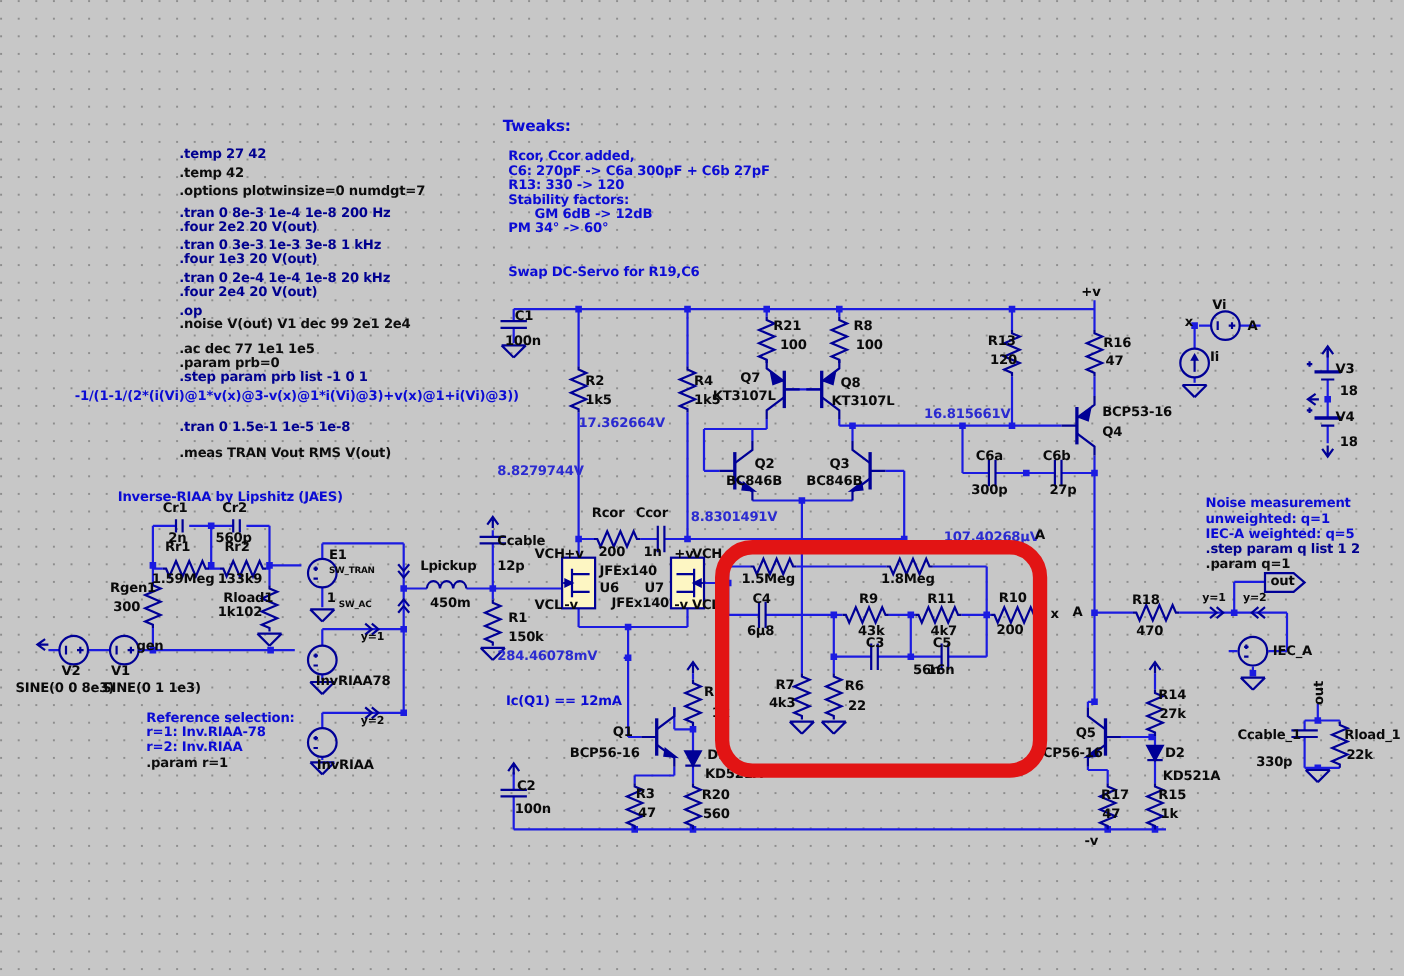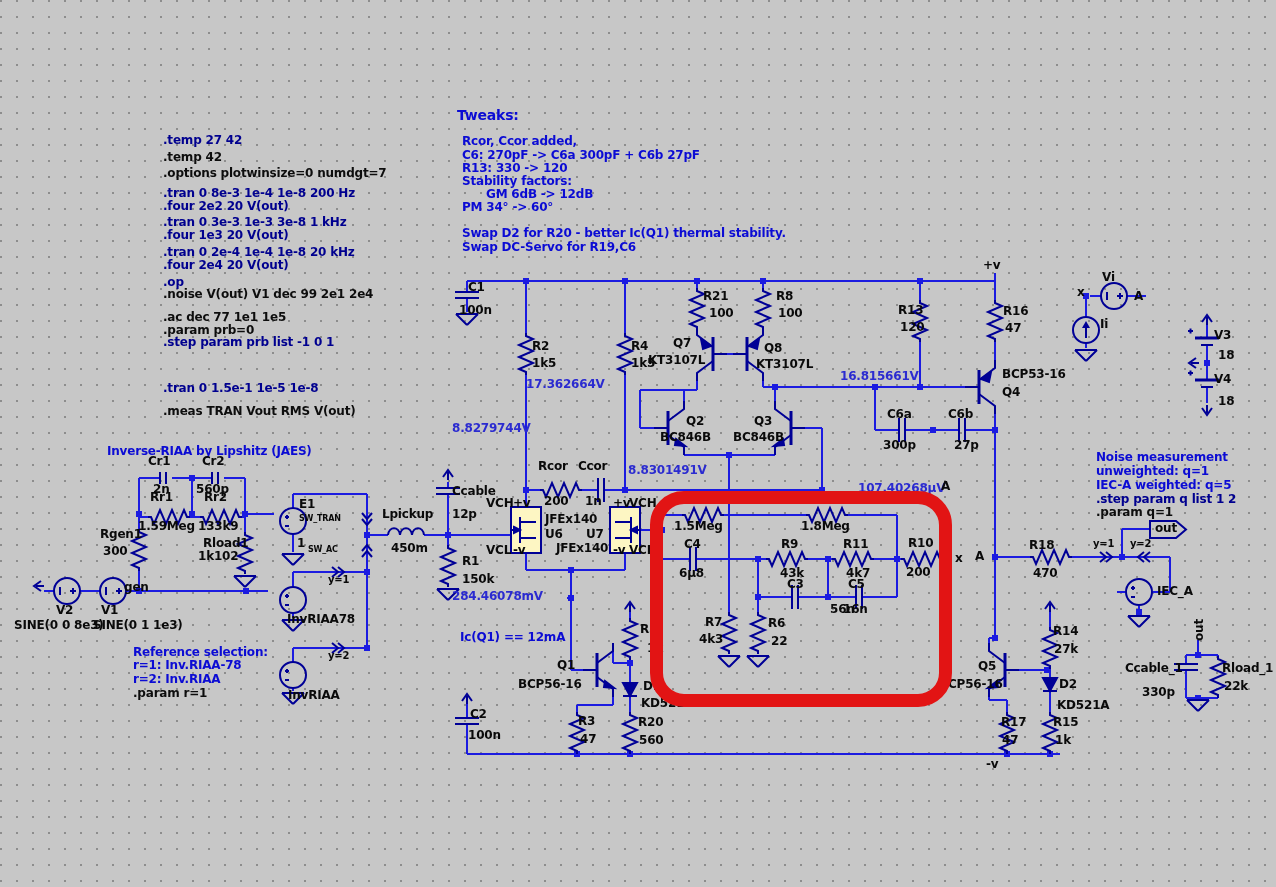--- a/index.html
+++ b/index.html
@@ -253,31 +253,31 @@
 <span class="lbl nv" style="left:163px;top:199px">.four 2e2 20 V(out)</span>
 <span class="lbl nv" style="left:163px;top:215px">.tran 0 3e-3 1e-3 3e-8 1 kHz</span>
 <span class="lbl nv" style="left:163px;top:228px">.four 1e3 20 V(out)</span>
 <span class="lbl nv" style="left:163px;top:245px">.tran 0 2e-4 1e-4 1e-8 20 kHz</span>
 <span class="lbl nv" style="left:163px;top:258px">.four 2e4 20 V(out)</span>
 <span class="lbl nv" style="left:163px;top:275px">.op</span>
 <span class="lbl bk" style="left:163px;top:287px">.noise V(out) V1 dec 99 2e1 2e4</span>
 <span class="lbl bk" style="left:163px;top:310px">.ac dec 77 1e1 1e5</span>
 <span class="lbl bk" style="left:163px;top:323px">.param prb=0</span>
 <span class="lbl nv" style="left:163px;top:335px">.step param prb list -1 0 1</span>
+<span class="lbl cm" style="left:68px;top:353px">-1/(1-1/(2*(i(Vi)@1*v(x)@3-v(x)@1*i(Vi)@3)+v(x)@1+i(Vi)@3))</span>
 <span class="lbl nv" style="left:163px;top:381px">.tran 0 1.5e-1 1e-5 1e-8</span>
 <span class="lbl bk" style="left:163px;top:404px">.meas TRAN Vout RMS V(out)</span>
 
 <span class="lbl cm big" style="left:457px;top:108px">Tweaks:</span>
 <span class="lbl cm" style="left:462px;top:134px">Rcor, Ccor added,</span>
 <span class="lbl cm" style="left:462px;top:148px">C6: 270pF -&gt; C6a 300pF + C6b 27pF</span>
 <span class="lbl cm" style="left:462px;top:161px">R13: 330 -&gt; 120</span>
 <span class="lbl cm" style="left:462px;top:174px">Stability factors:</span>
 <span class="lbl cm" style="left:486px;top:187px">GM 6dB -&gt; 12dB</span>
 <span class="lbl cm" style="left:462px;top:200px">PM 34° -&gt; 60°</span>
-<span class="lbl cm" style="left:462px;top:226px">Swap D2 for R20 - better Ic(Q1) thermal stability.</span>
 <span class="lbl cm" style="left:462px;top:240px">Swap DC-Servo for R19,C6</span>
 
 <span class="lbl cm" style="left:107px;top:444px">Inverse-RIAA by Lipshitz (JAES)</span>
 <span class="lbl cm" style="left:460px;top:630px">Ic(Q1) == 12mA</span>
 
 <span class="lbl cm" style="left:133px;top:645px">Reference selection:</span>
 <span class="lbl cm" style="left:133px;top:658px">r=1: Inv.RIAA-78</span>
 <span class="lbl cm" style="left:133px;top:672px">r=2: Inv.RIAA</span>
 <span class="lbl bk" style="left:133px;top:686px">.param r=1</span>
 

